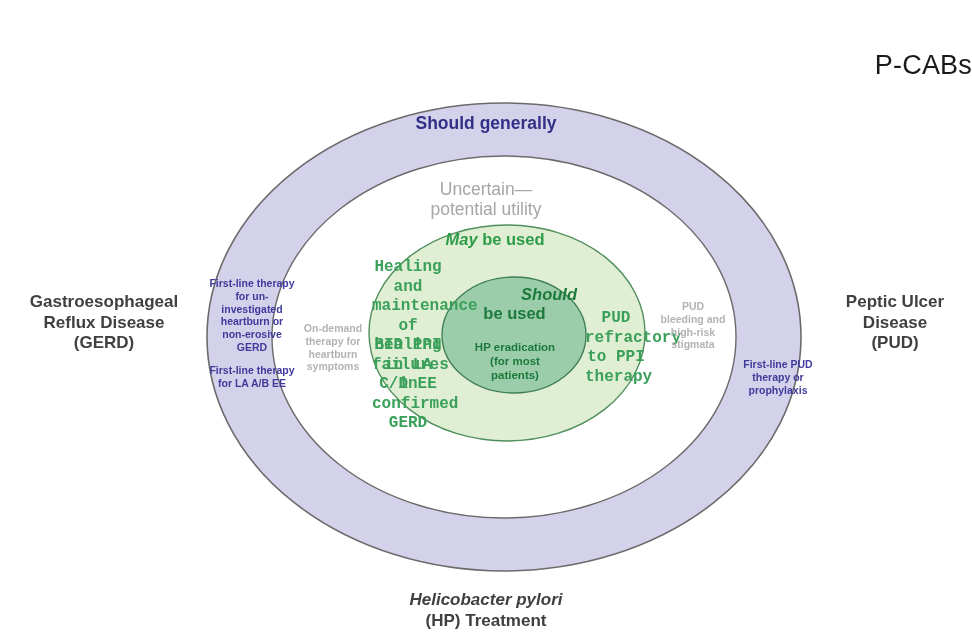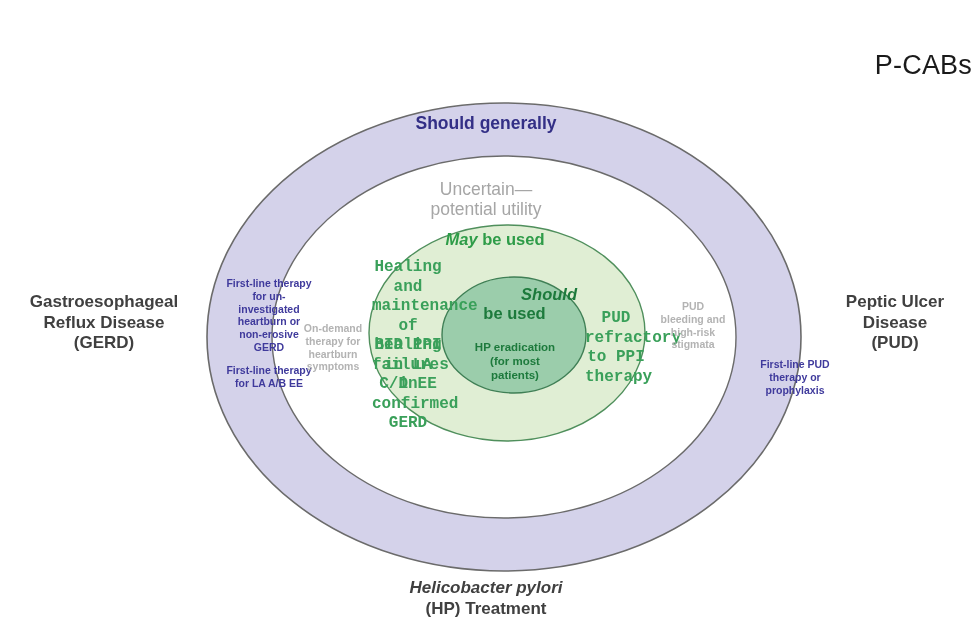--- a/index.html
+++ b/index.html
@@ -92,21 +92,21 @@
   }
   #ring-label-core .em { font-style: italic; text-align: right; }
 
   
   .detail-block {
     position: absolute;
     text-align: center;
     line-height: 1.22;
     font-weight: bold;
   }
-  .detail-purple { color: #3f3a9c; font-size: 10.5px; padding-left: 17px; }
+  .detail-purple { color: #3f3a9c; font-size: 10.5px; }
   .detail-gray   { color: #b3b3b3; font-size: 10.5px; font-weight: bold; }
   .detail-green  { color: #3aa05a; font-size: 16px; font-family: Liberation Mono, monospace; }
   .detail-core   { color: #1d7a3c; font-size: 11.5px; font-weight: bold; }
 
   #detail-gerd-left  { left: 208px; top: 277px; width: 88px; }
   #detail-ondemand   { left: 300px; top: 322px; width: 66px; }
   #detail-healing    { left: 372px; top: 258px; width: 72px; }
   #detail-bidppi     { left: 372px; top: 336px; width: 72px; }
   #detail-hp         { left: 469px; top: 341px; width: 92px; line-height: 1.2; }
   #detail-pud-refr   { left: 585px; top: 309px; width: 62px; }
@@ -132,21 +132,21 @@
     top: 292px;
     width: 154px;
     font-size: 17px;
   }
   #label-hp {
     left: 336px;
     top: 578px;
     width: 300px;
     font-size: 17px;
   }
-  #label-hp .em { font-style: italic; }
+  #label-hp .em { font-style: italic; margin-top: 12px; }
 </style>
 </head>
 <body>
 
 <div id="diagram-root">
 
   <div id="page-title">P-CABs</div>
 
   <svg id="rings-svg" viewBox="0 0 972 632" xmlns="http://www.w3.org/2000/svg">
     <ellipse cx="504" cy="337" rx="297" ry="234" fill="#d4d2ea" stroke="#6b6b6b" stroke-width="1.6"></ellipse>

